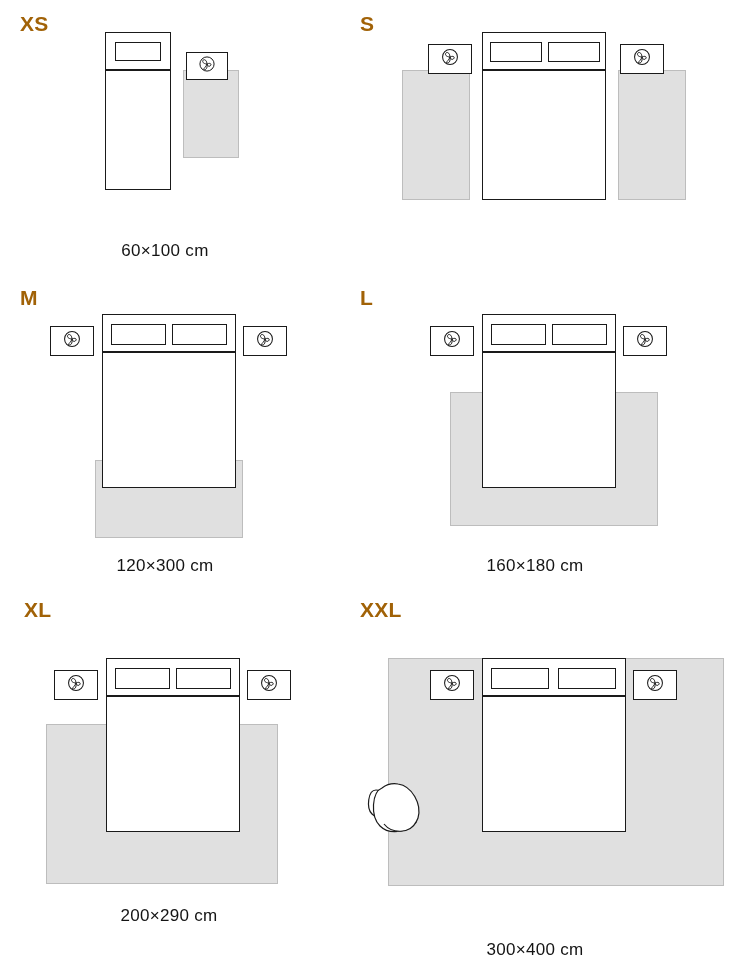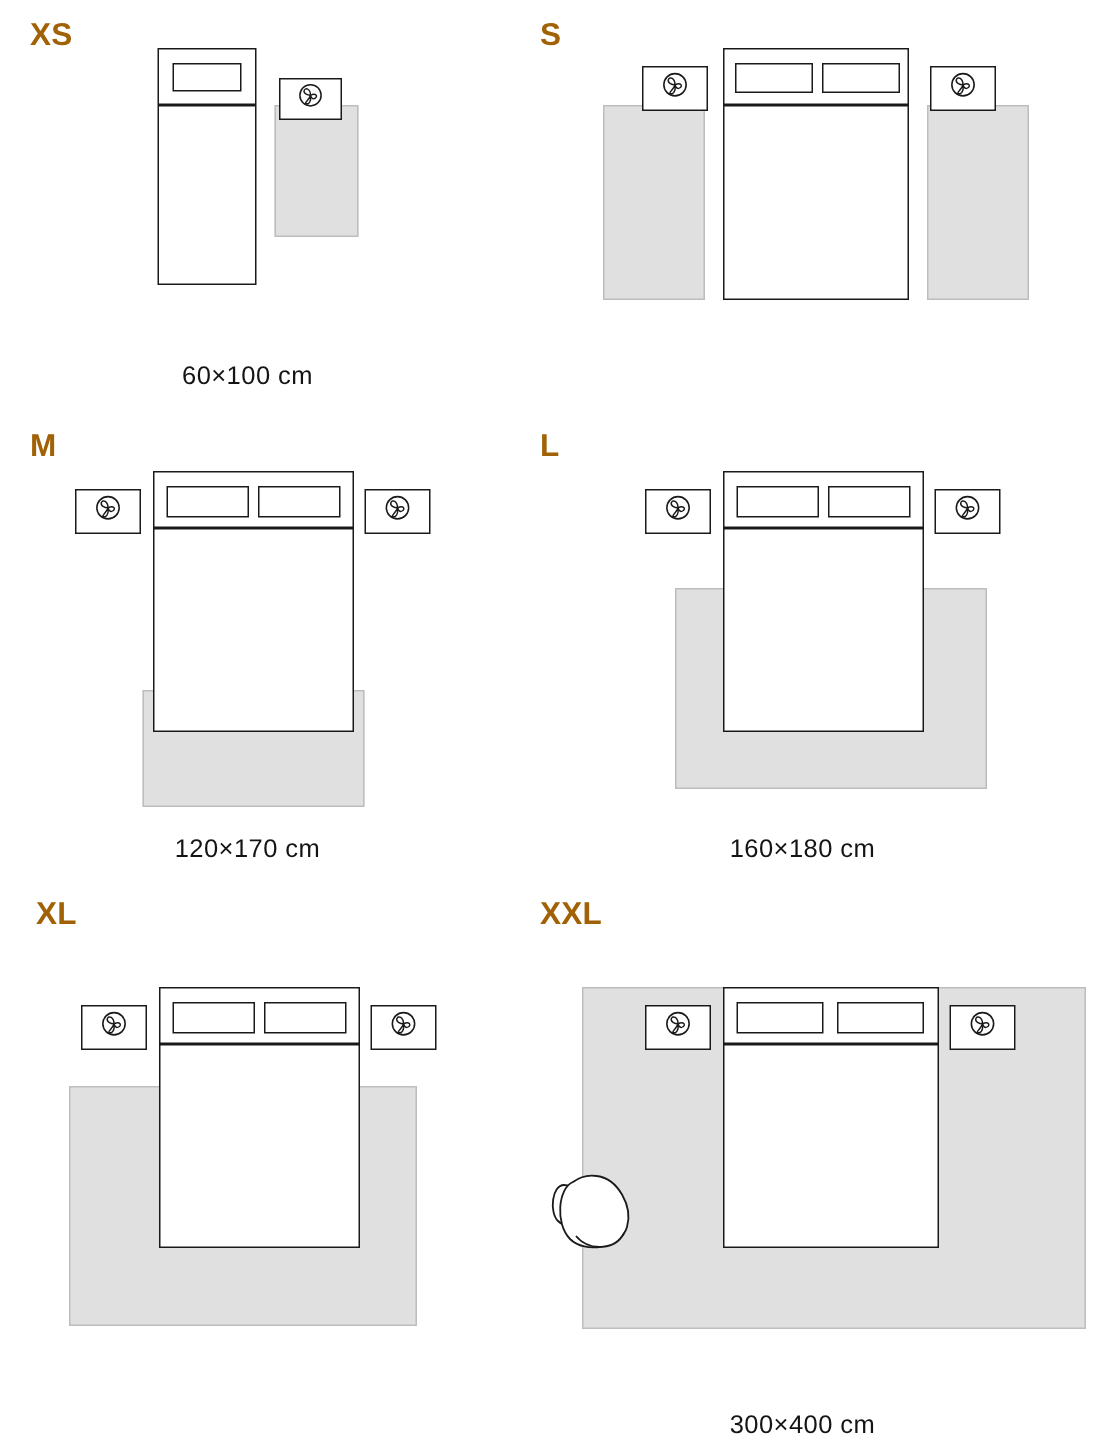--- a/index.html
+++ b/index.html
@@ -178,21 +178,21 @@
           <svg width="21" height="21" viewBox="0 0 24 24">
             <circle cx="12" cy="12" r="8.5" fill="none" stroke="#1a1a1a" stroke-width="1.2"></circle>
             <path d="M12 12 C12 7, 8 5.5, 7 8 C6 10.5, 9.5 12, 12 12 Z" fill="none" stroke="#1a1a1a" stroke-width="1.1"></path>
             <path d="M12 12 C16.5 9.8, 18 12.8, 15.8 14.3 C13.8 15.7, 12.6 14, 12 12 Z" fill="none" stroke="#1a1a1a" stroke-width="1.1"></path>
             <path d="M12 12 C11 15.5, 8.3 16.6, 8 18.5 C10.5 19.8, 12.8 17, 12 12 Z" fill="none" stroke="#1a1a1a" stroke-width="1.1"></path>
           </svg>
         </span>
       </div>
     </div>
 
-    <div class="dim-label" style="left:0px; top:284px;">120×170 cm</div>
+    <div class="dim-label" style="left:0px; top:284px;">120×300 cm</div>
   </div>
 
   <div class="cell" style="left:330px; top:272px; width:410px; height:308px;">
     <div class="size-label" style="position:absolute; left:30px; top:14px;">L</div>
 
     <div class="stage" style="left:0px; top:28px; width:410px; height:232px;">
 
       <div class="rug" style="left:120px; top:92px; width:208px; height:134px;"></div>
 
       <div class="bed" style="left:152px; top:52px; width:134px; height:136px;"></div>
@@ -252,20 +252,21 @@
           <svg width="21" height="21" viewBox="0 0 24 24">
             <circle cx="12" cy="12" r="8.5" fill="none" stroke="#1a1a1a" stroke-width="1.2"></circle>
             <path d="M12 12 C12 7, 8 5.5, 7 8 C6 10.5, 9.5 12, 12 12 Z" fill="none" stroke="#1a1a1a" stroke-width="1.1"></path>
             <path d="M12 12 C16.5 9.8, 18 12.8, 15.8 14.3 C13.8 15.7, 12.6 14, 12 12 Z" fill="none" stroke="#1a1a1a" stroke-width="1.1"></path>
             <path d="M12 12 C11 15.5, 8.3 16.6, 8 18.5 C10.5 19.8, 12.8 17, 12 12 Z" fill="none" stroke="#1a1a1a" stroke-width="1.1"></path>
           </svg>
         </span>
       </div>
     </div>
 
+    <div class="dim-label" style="left:0px; top:322px;">200×290 cm</div>
   </div>
 
   <div class="cell" style="left:330px; top:584px; width:410px; height:376px;">
     <div class="size-label" style="position:absolute; left:30px; top:14px;">XXL</div>
 
     <div class="stage" style="left:0px; top:60px; width:410px; height:250px;">
 
       <div class="rug" style="left:58px; top:14px; width:336px; height:228px;"></div>
 
       <div class="bed" style="left:152px; top:52px; width:144px; height:136px;"></div>

